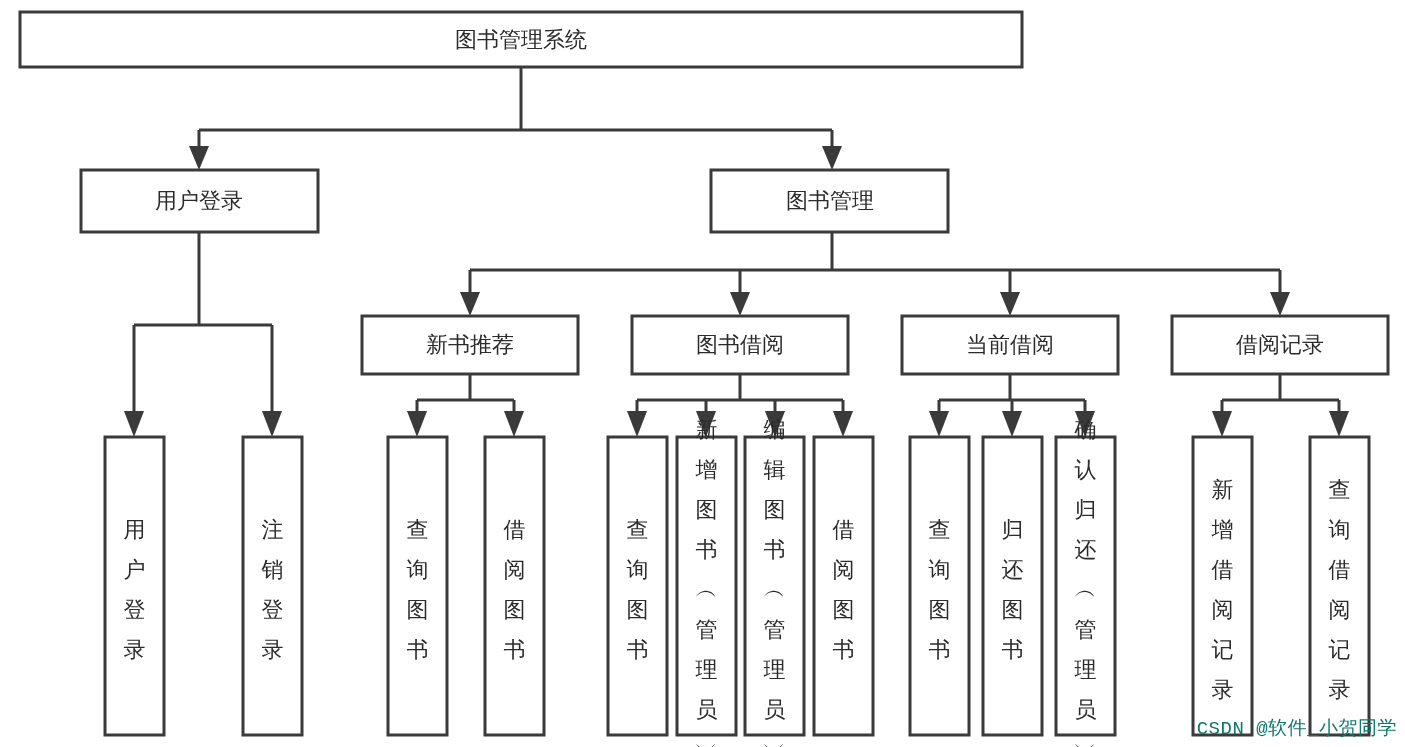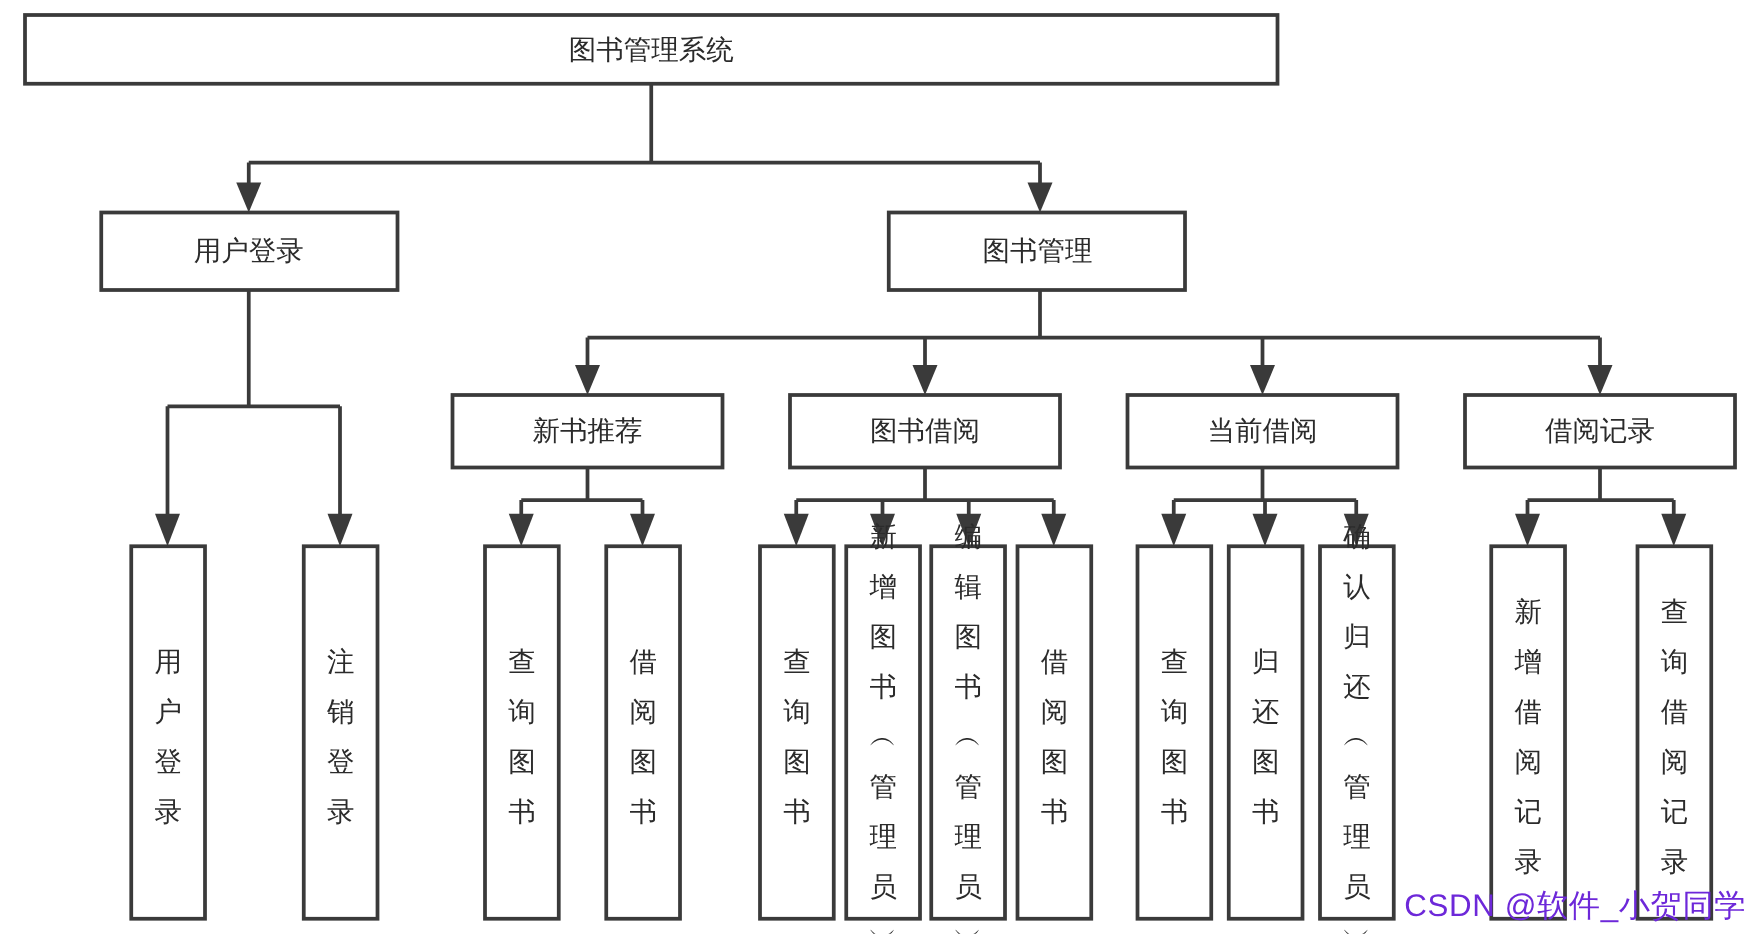--- a/index.html
+++ b/index.html
@@ -18,22 +18,22 @@
     font-size:22px;fill:#2b2b2b;
     text-anchor:middle;dominant-baseline:middle;
   }
   .leaf-label{
     font-family:"DejaVu Sans","Liberation Sans",sans-serif;
     font-size:22px;fill:#2b2b2b;
     text-anchor:middle;
   }
   .watermark{
     position:absolute;right:8px;bottom:6px;
-    font-family:Liberation Sans, sans-serif;
-    font-size:25px;color:#6d28d9;letter-spacing:.5px;
+    font-family:Liberation Mono, monospace;
+    font-size:19px;color:#0f766e;letter-spacing:.5px;
     white-space:nowrap;user-select:none;
   }
 </style>
 </head>
 <body>
 
 <svg id="diagram" xmlns="http://www.w3.org/2000/svg" viewBox="0 0 1405 747">
 
   <g>
 

